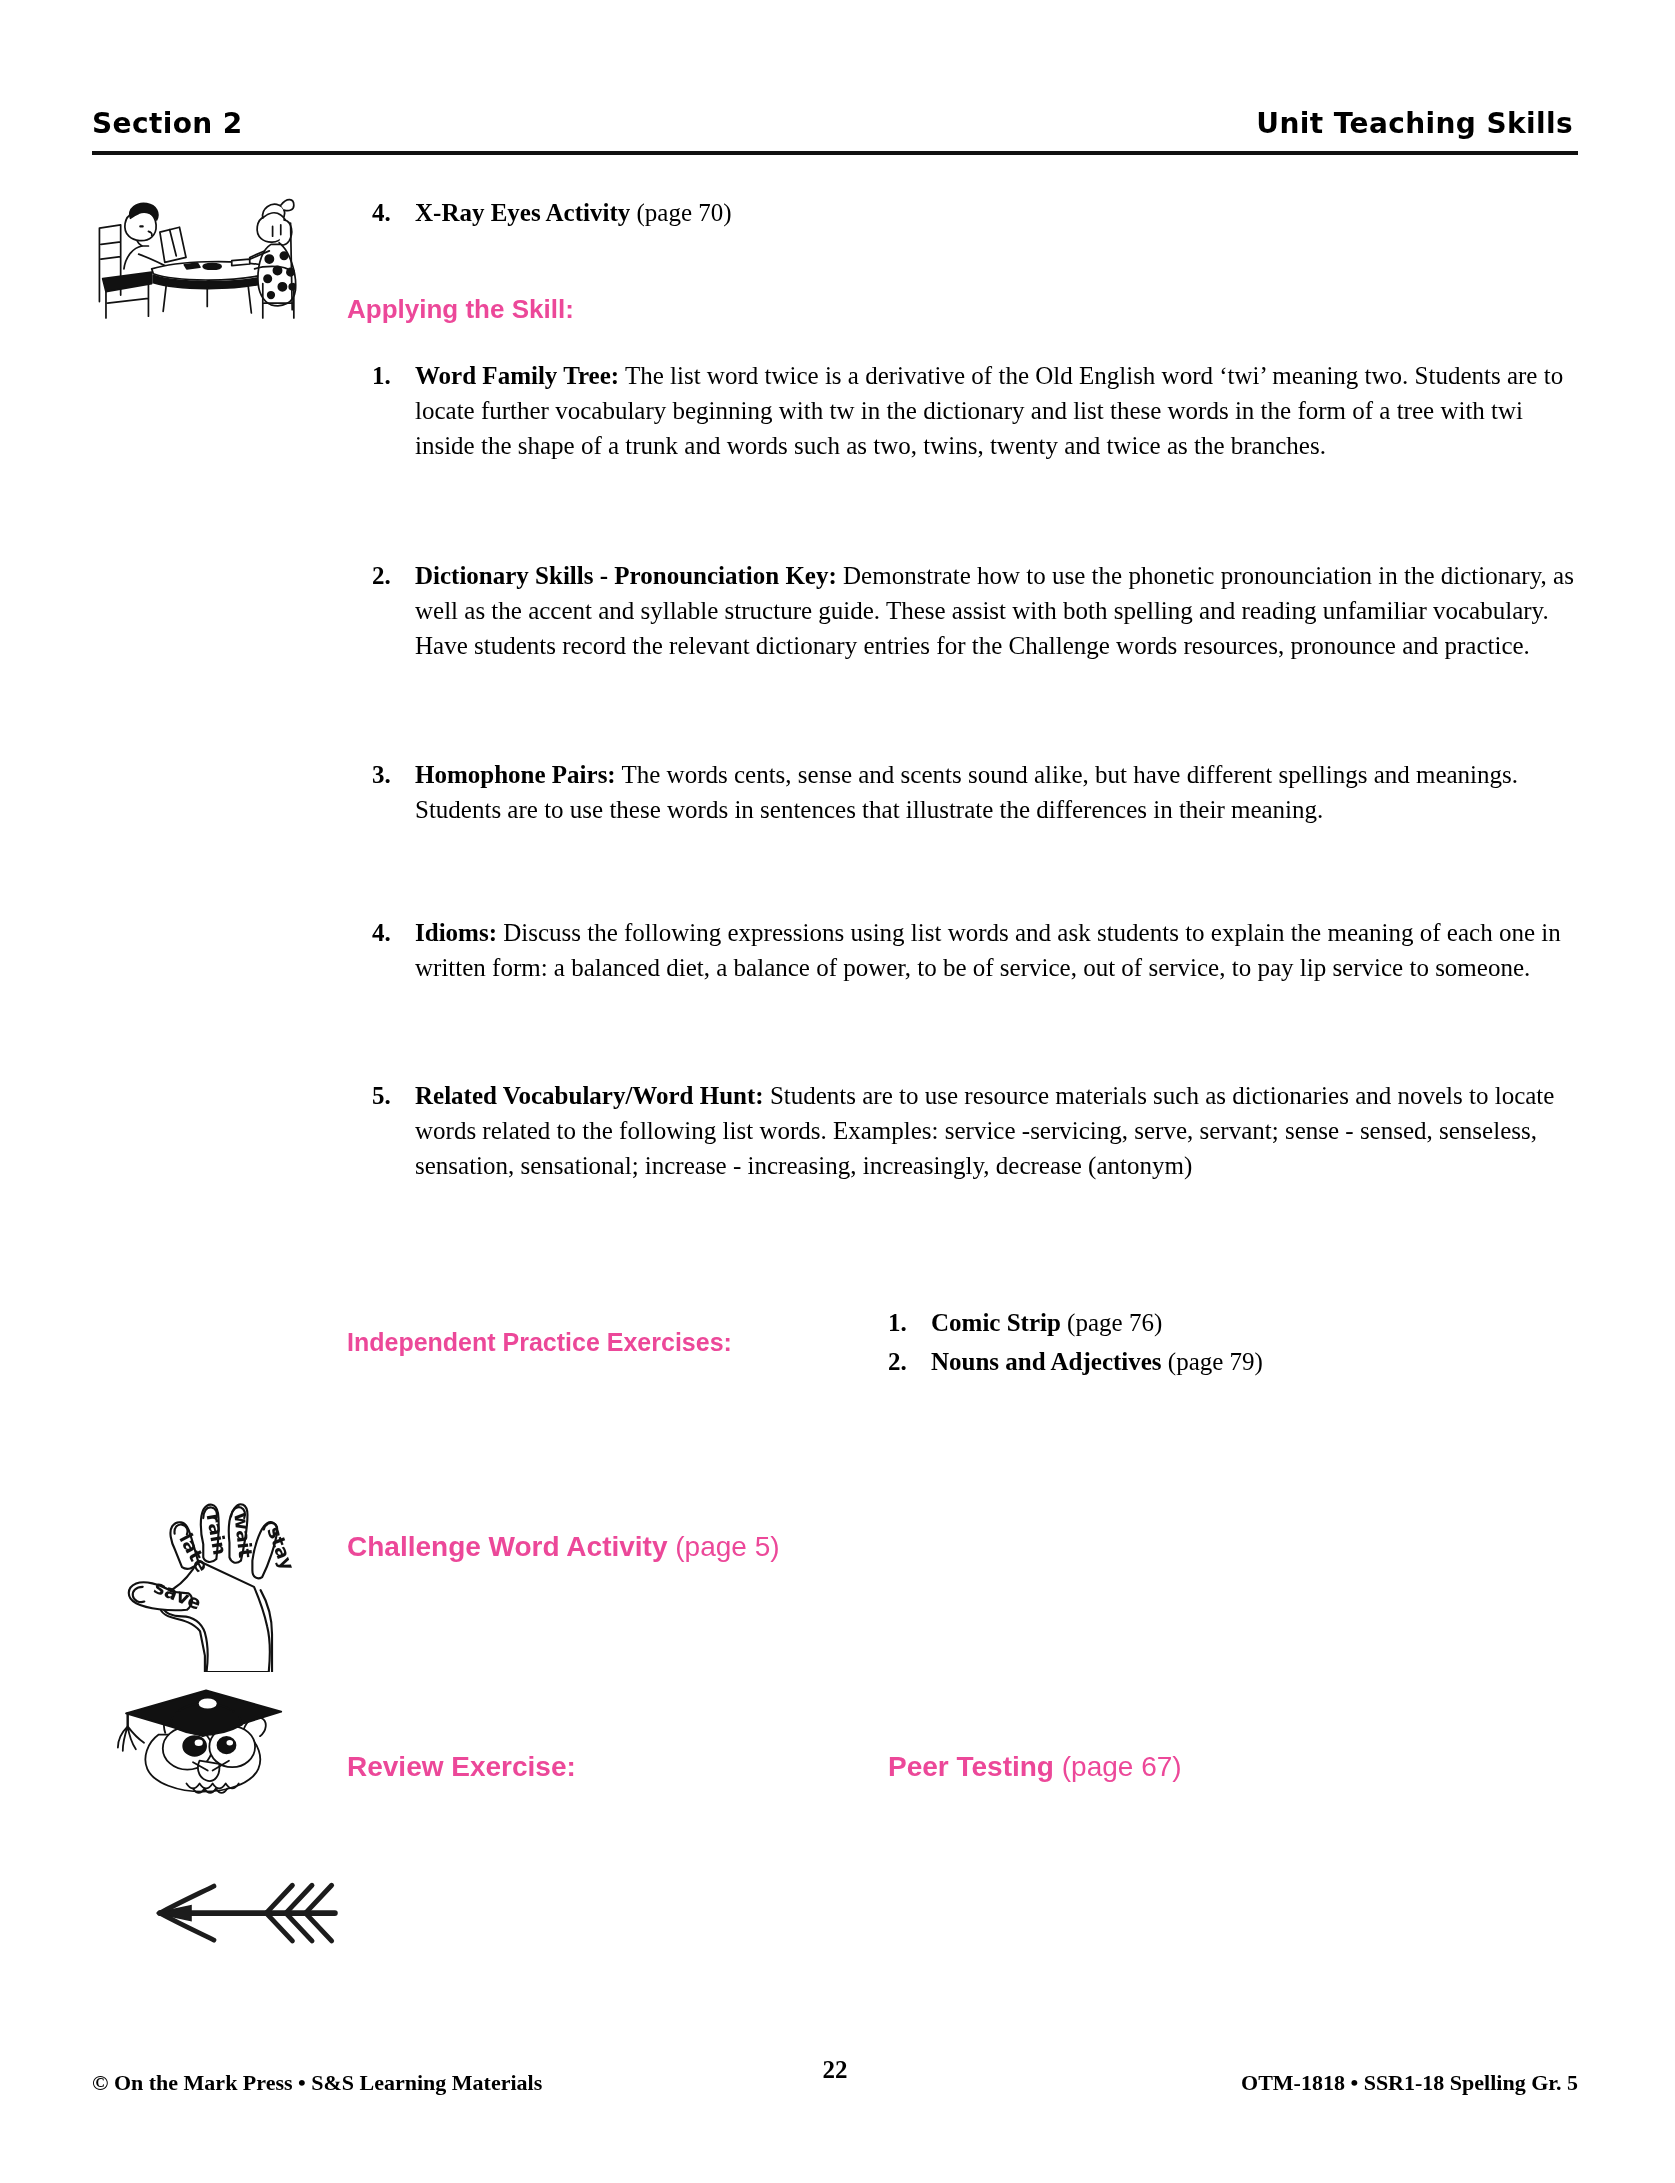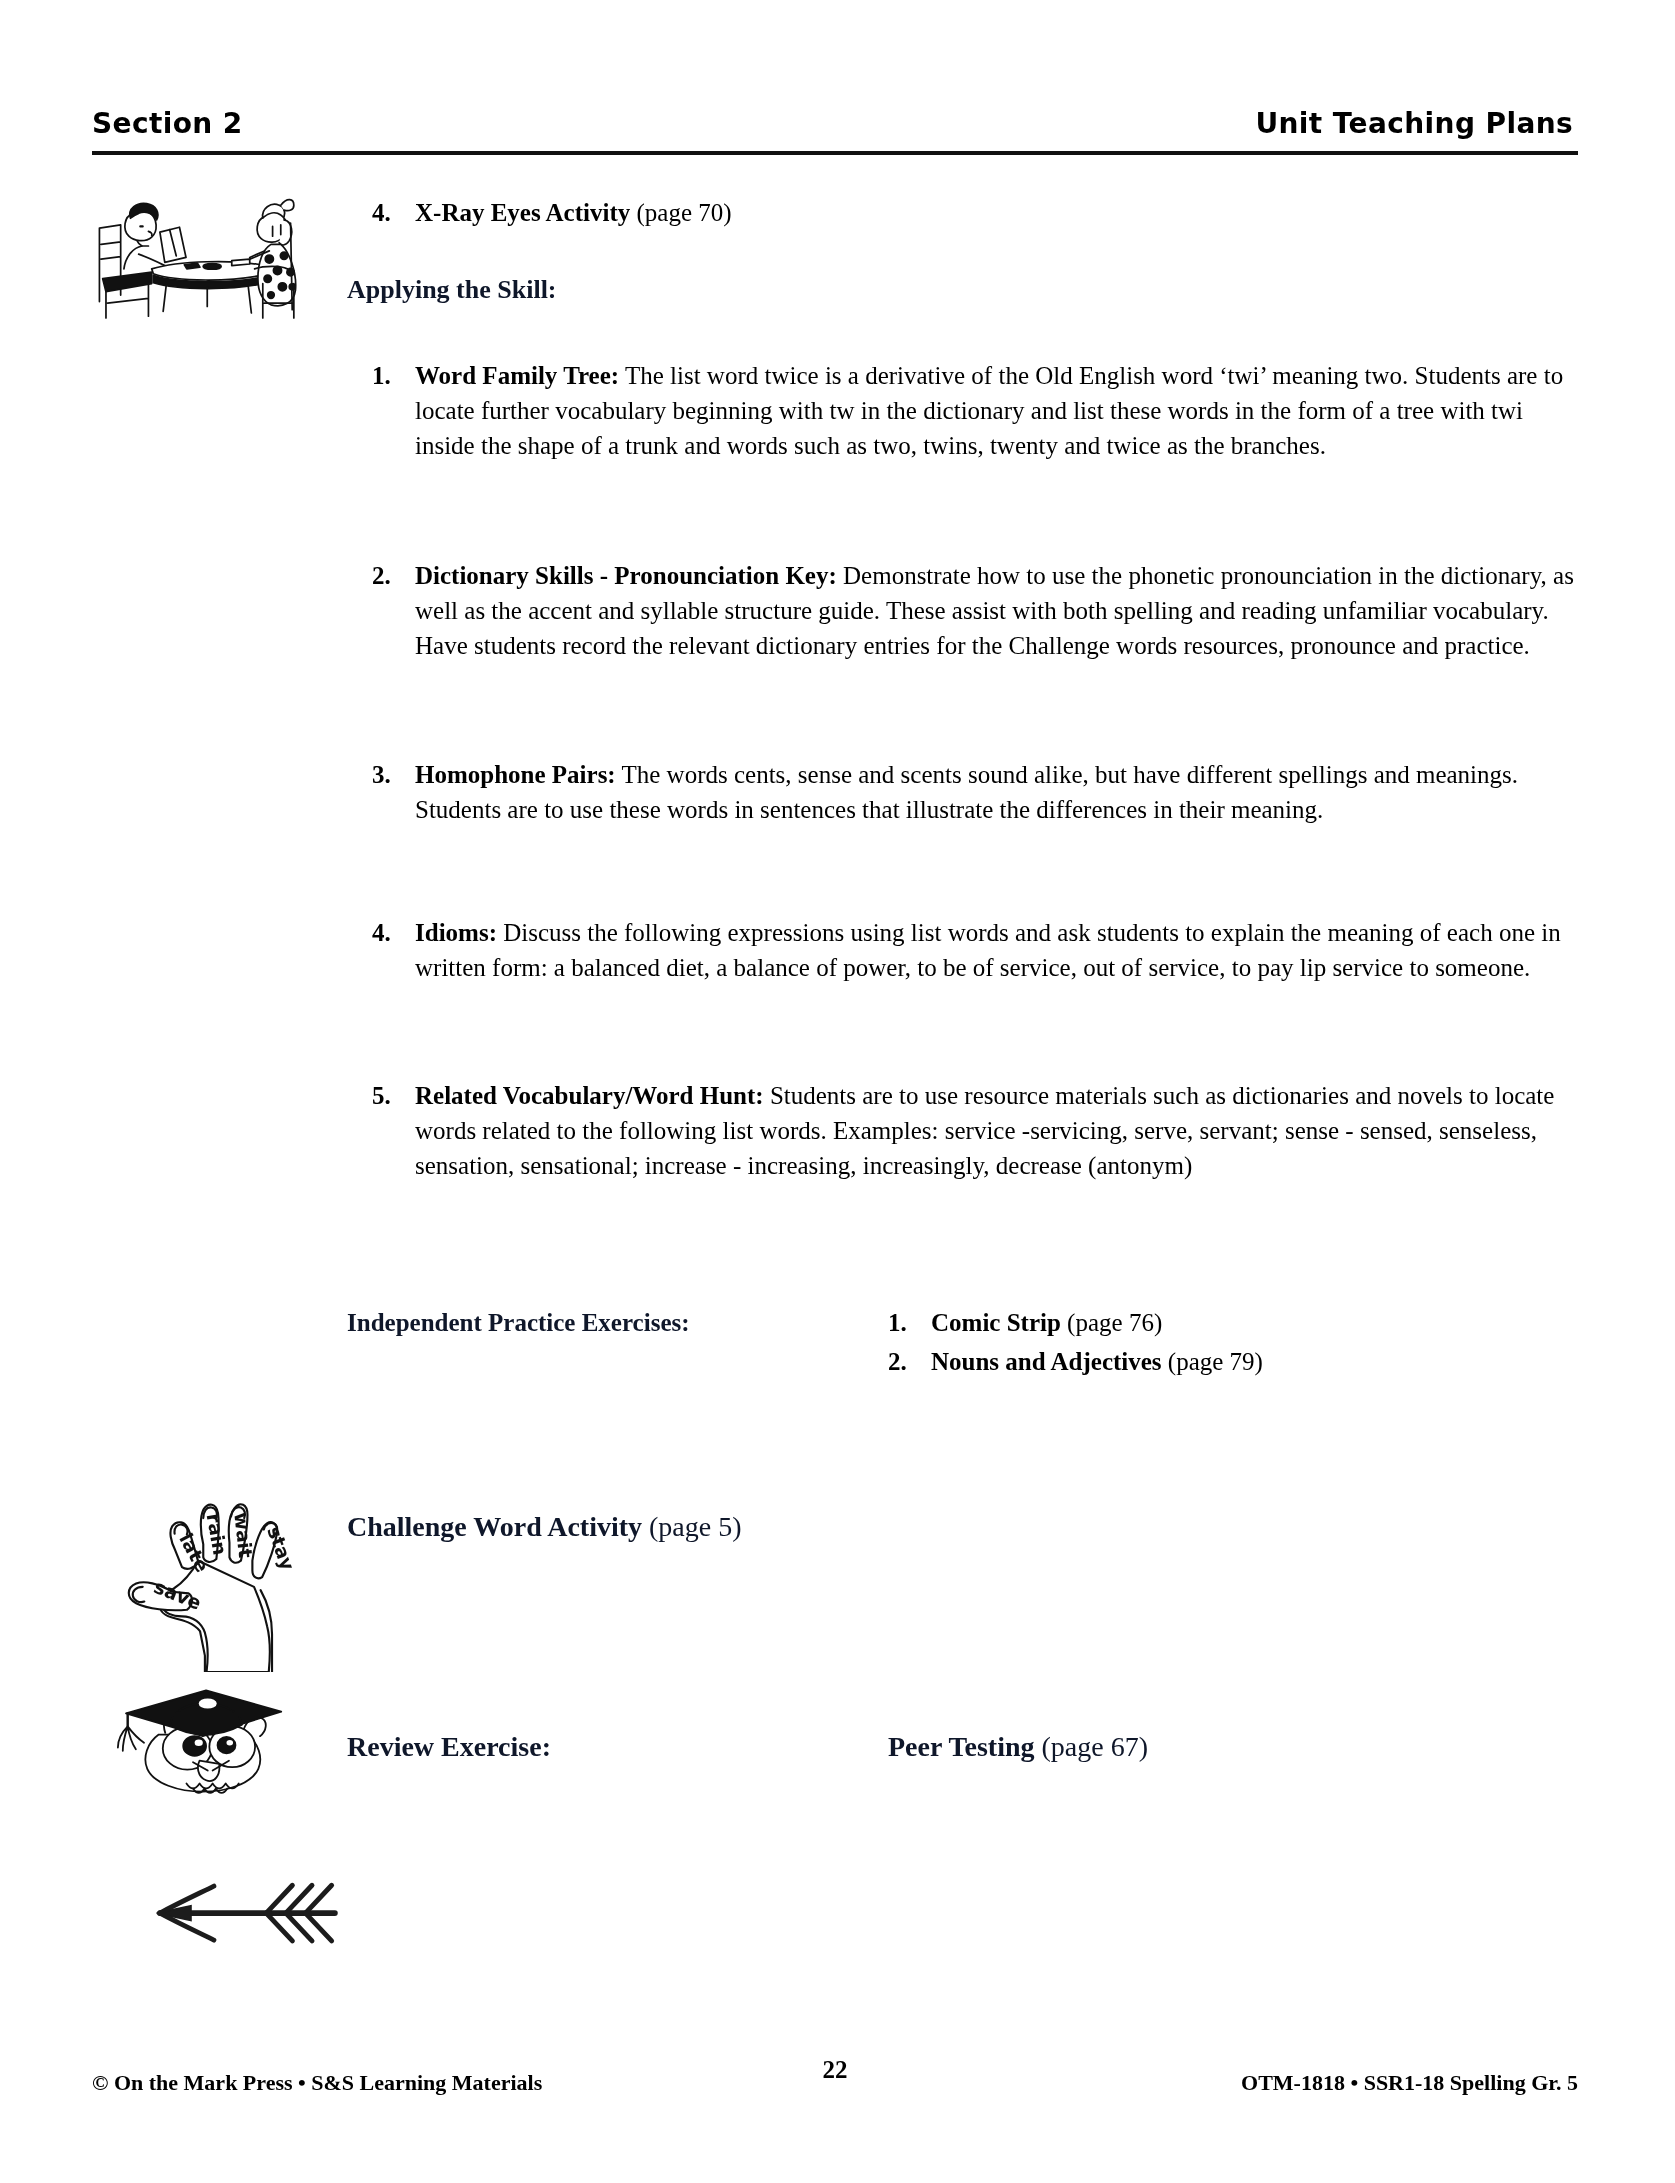--- a/index.html
+++ b/index.html
@@ -43,24 +43,25 @@
     letter-spacing: 0.4px;
     line-height: 1.0;
     padding-bottom: 13px;
     white-space: nowrap;
   }
   .header-right { padding-right: 4.9px; }
 
   
   .txt {
     position: absolute;
-    font-family: Liberation Serif, serif;
+    font-family: Liberation Sans, sans-serif;
     font-size: 25px;
     line-height: 35px;
-    color: #0f172a;
+    color: #ec4899;
+    margin-top: 20px;
   }
   .b { font-weight: bold; }
 
   .heading-line {
     font-size: 26px;
     font-weight: bold;
   }
 
   
   .numrow {
@@ -113,21 +114,21 @@
   }
   .footer-left, .footer-right { position: relative; z-index: 2; margin-top: 21px; }
 </style>
 </head>
 <body>
 
 <div class="page">
 
   <div class="header">
     <div class="header-left">Section 2</div>
-    <div class="header-right">Unit Teaching Plans</div>
+    <div class="header-right">Unit Teaching Skills</div>
   </div>
 
   <div class="fig" style="left:88px; top:187px;">
     <svg width="214" height="136" viewBox="0 0 262 166" xmlns="http://www.w3.org/2000/svg">
       <g fill="none" stroke="#111" stroke-width="2.1" stroke-linecap="round" stroke-linejoin="round">
 
         <path d="M14 50 L14 140 M14 50 L40 46 L40 132 M16 70 L40 67 M16 88 L40 85"></path>
         <path d="M18 112 L78 104 L78 118 L22 128 Z" fill="#111" stroke="#111"></path>
         <path d="M22 128 L22 160 M74 117 L74 158 M24 142 L74 136"></path>
 

